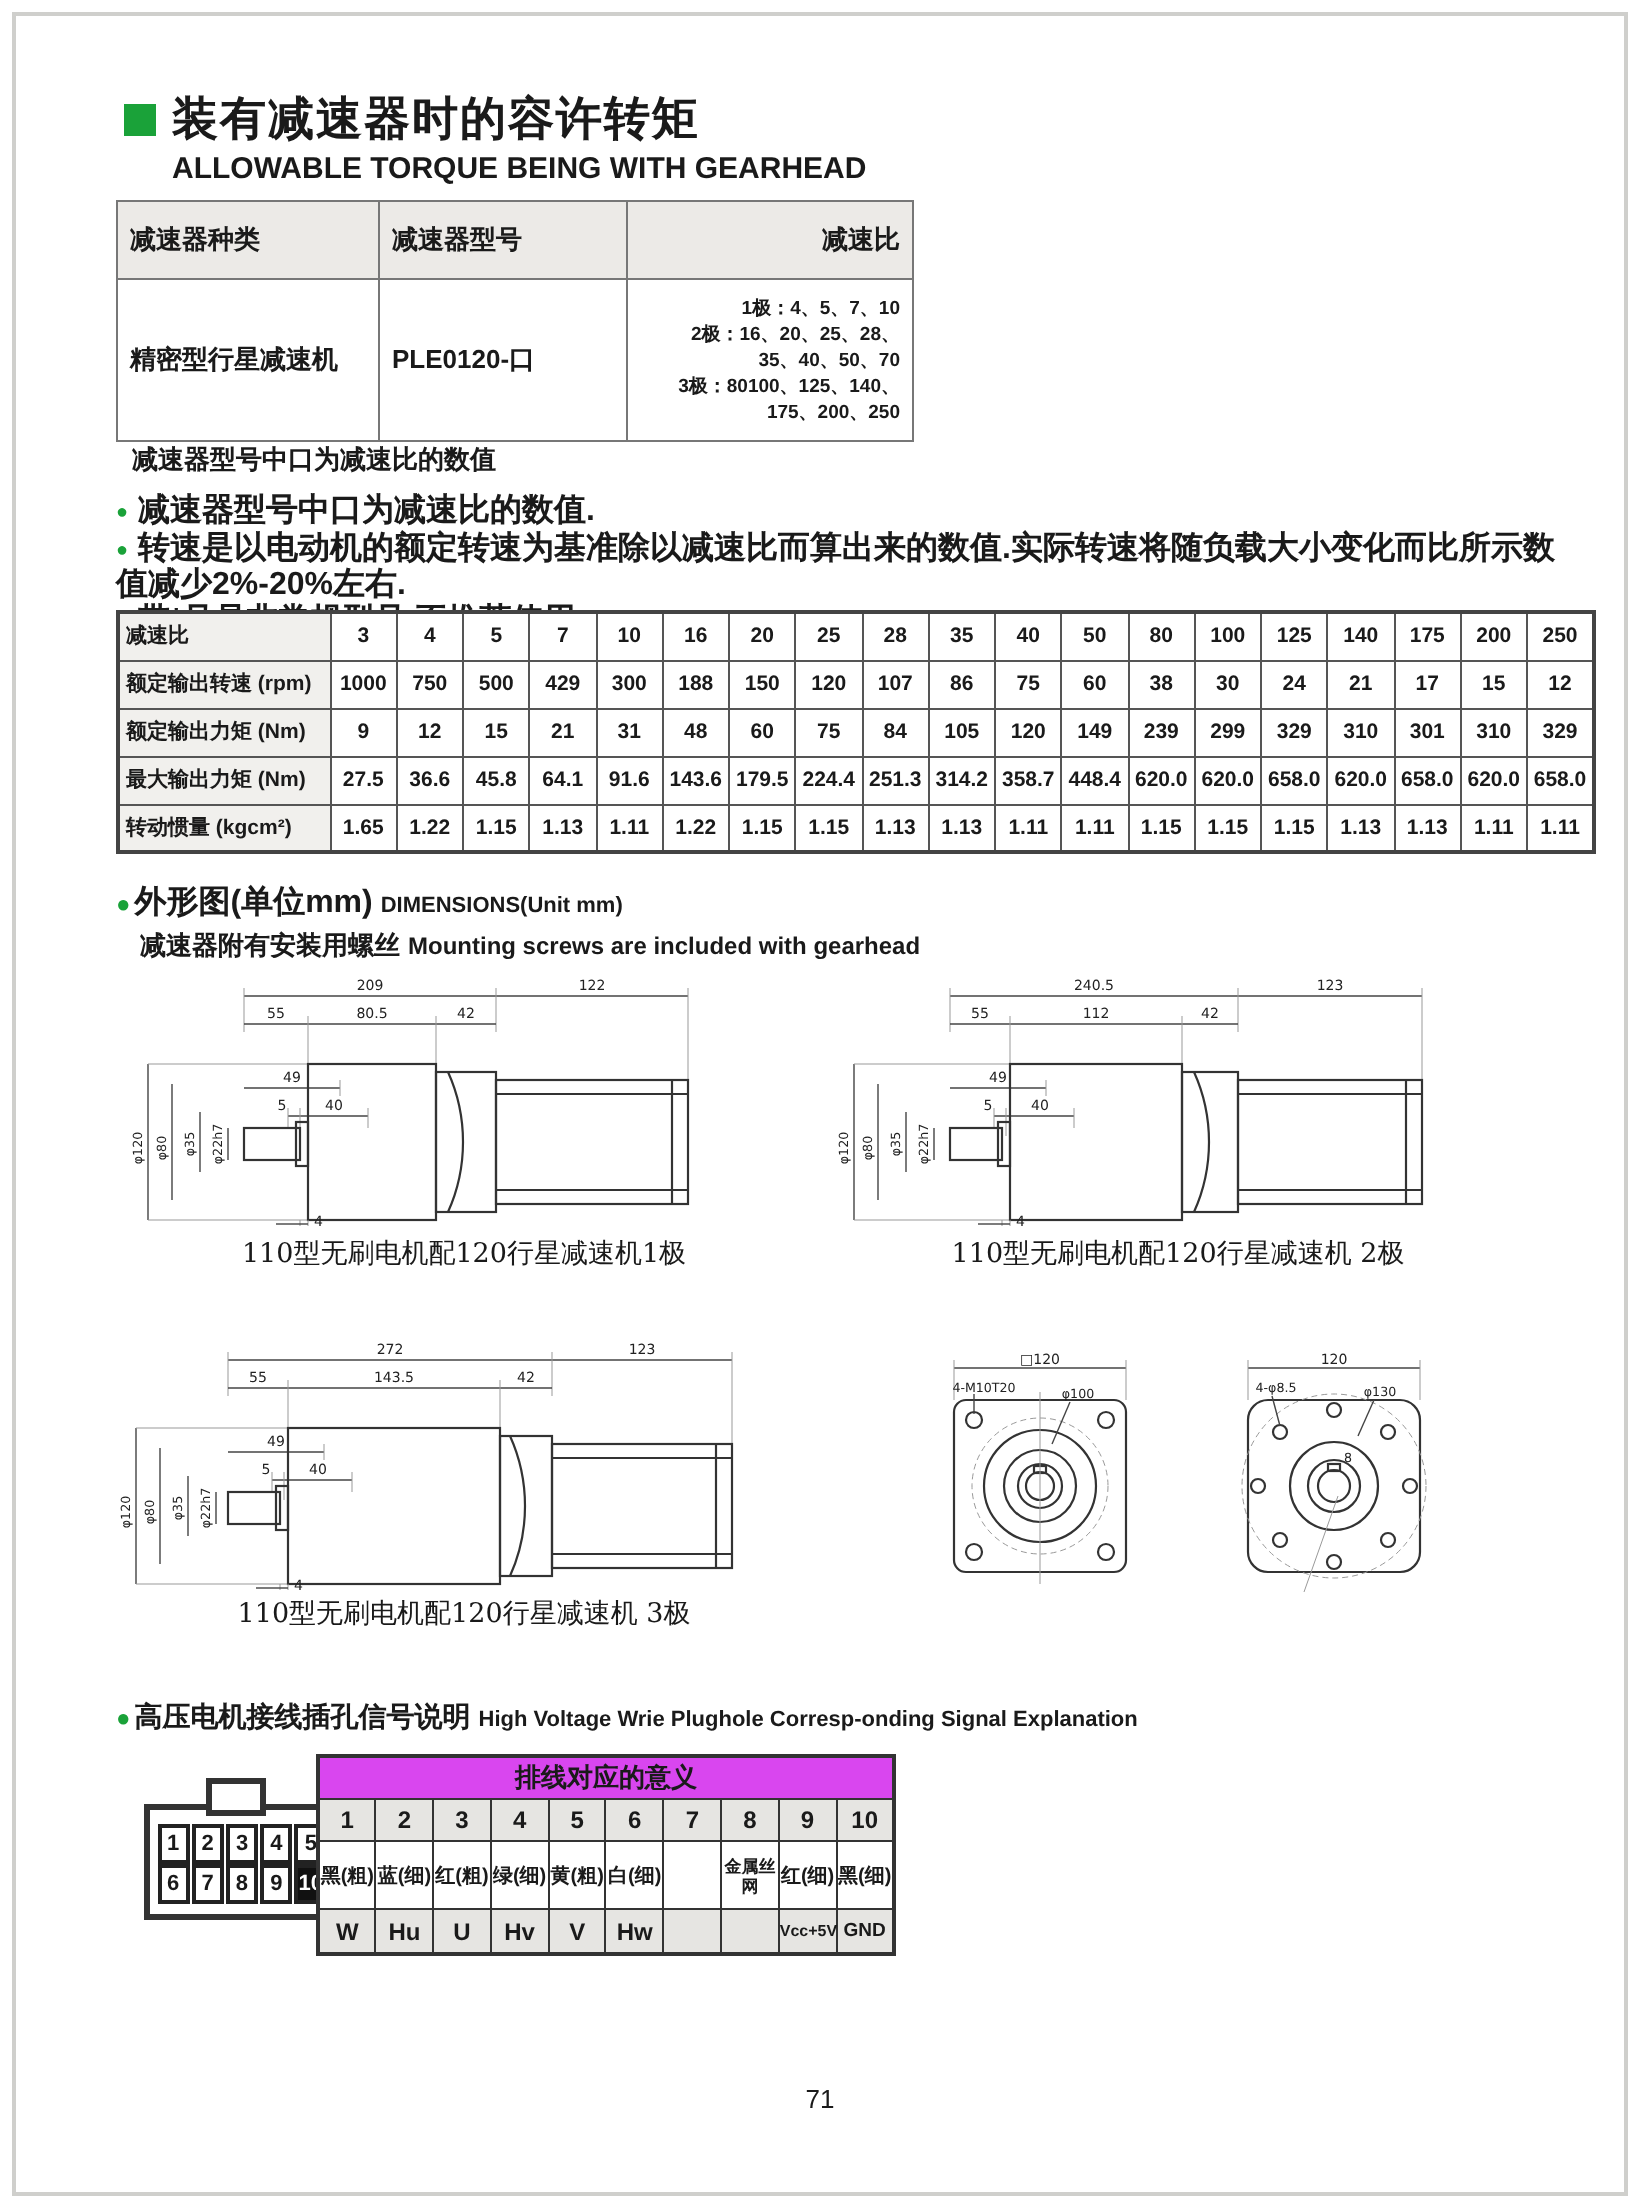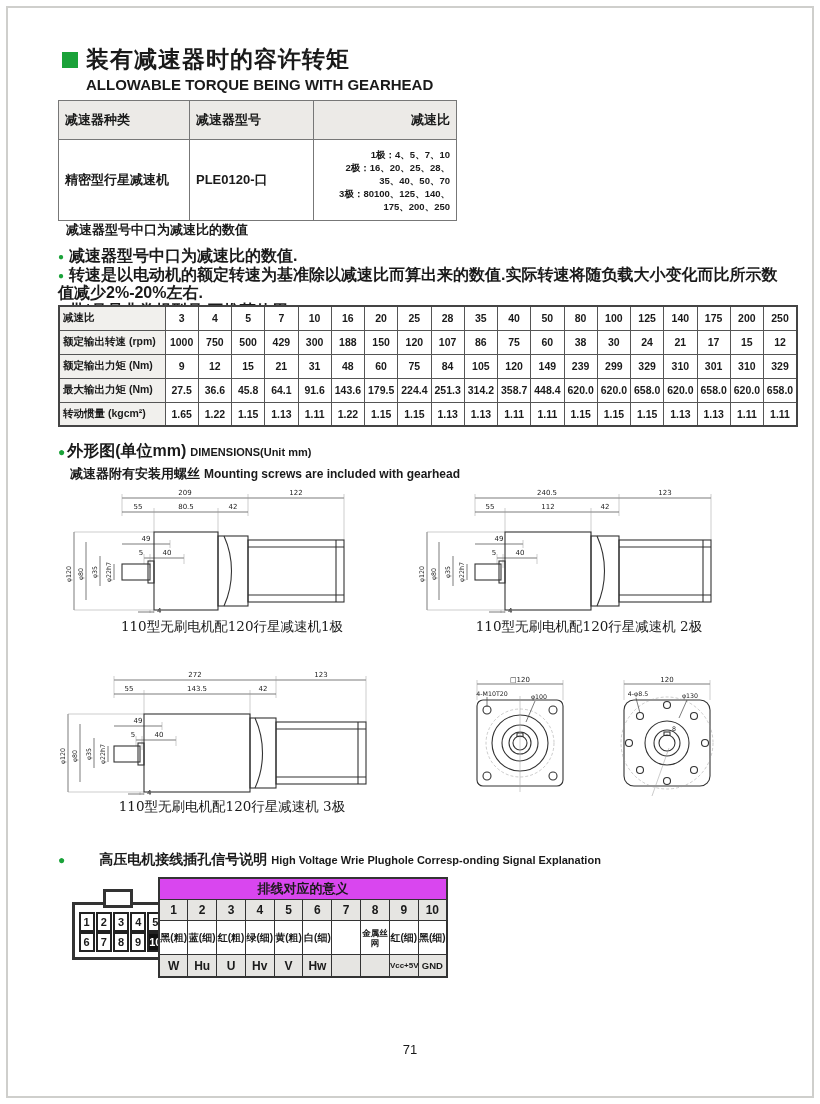--- a/index.html
+++ b/index.html
@@ -49,21 +49,21 @@
   .draw svg { display:block; }
   .cap { position:absolute; width:348px; text-align:center; font-family:"DejaVu Serif", serif; font-size:13.5px; }
   .dline { stroke:#444; stroke-width:0.7; fill:none; }
   .dext  { stroke:#999; stroke-width:0.5; fill:none; }
   .body-line { stroke:#333; stroke-width:1.1; fill:none; }
   .dtext { font-family:"DejaVu Sans", sans-serif; font-size:7px; fill:#222; }
   .dtext-s { font-family:"DejaVu Sans", sans-serif; font-size:6.3px; fill:#222; }
 
   
   .wire-heading { position:absolute; left:58px; top:850px; }
-  .wire-heading .zh { font-size:14px; font-weight:bold;margin-left:32px; }
+  .wire-heading .zh { font-size:14px; font-weight:bold; }
   .wire-heading .en { font-size:11px; font-weight:bold; margin-left:4px; }
 
   .plug { position:absolute; left:72px; top:902px; width:86px; border:3px solid #333; padding:7px 3px 5px 3px; background:#fff; }
   .plug-latch { position:absolute; left:28px; top:-16px; width:24px; height:13px; border:3px solid #333; background:#fff; }
   .plug-row { display:flex; justify-content:center; }
   .pin { width:13px; height:16px; border:2px solid #222; margin:0 0.5px; font-size:11px; font-weight:bold; text-align:center; line-height:16px; background:#fff; }
   .plug-row2 .pin:last-child { background:#111; color:#fff; }
 
   .wire-table { position:absolute; left:158px; top:877px; width:290px; border-collapse:collapse; table-layout:fixed; border:2px solid #333; }
   .wire-table th, .wire-table td { border:1px solid #333; text-align:center; padding:0; }

